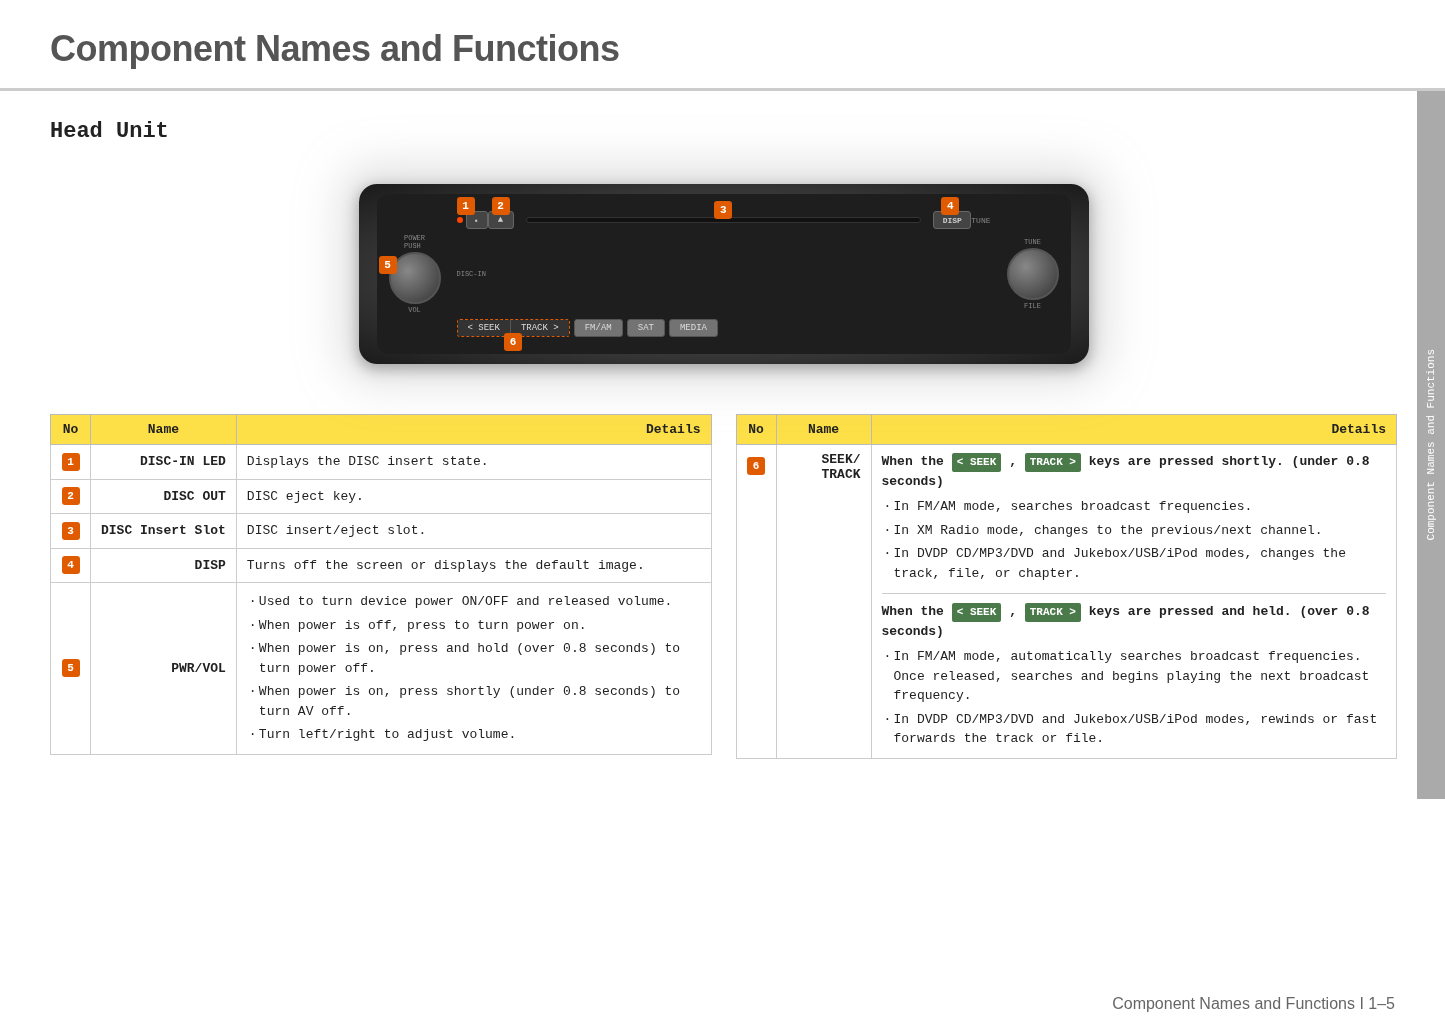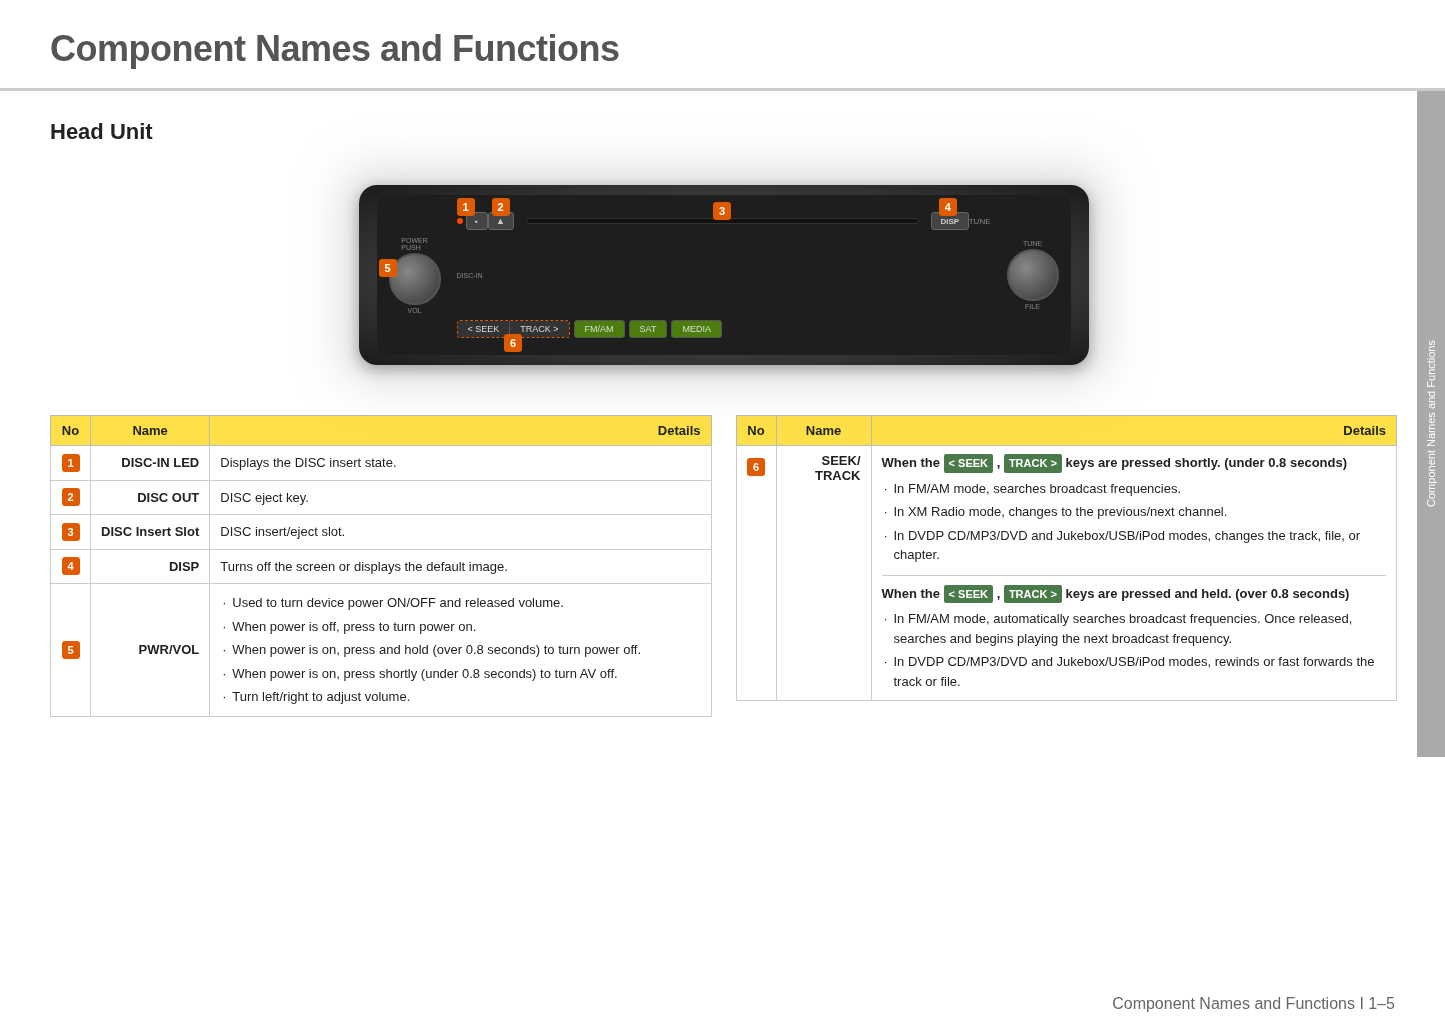--- a/index.html
+++ b/index.html
@@ -23,20 +23,21 @@
       font-size: 36px;
       font-weight: bold;
       color: #555;
       letter-spacing: -0.5px;
     }
 
     
     .main-content {
       display: flex;
       padding: 0 0 0 50px;
+      font-family: Liberation Mono, monospace;
     }
 
     .content-area {
       flex: 1;
       padding-right: 20px;
     }
 
     
     .section-heading {
       font-size: 22px;
@@ -207,21 +208,21 @@
       background: #333;
       color: #ddd;
       font-size: 9px;
       border-right: 1px solid #555;
       white-space: nowrap;
     }
     .nav-btn:last-child { border-right: none; }
 
     .media-btn {
       padding: 3px 10px;
-      background: #4d7c0f;
+      background: #737373;
       color: #ddd;
       font-size: 9px;
       border: 1px solid #555;
       border-radius: 3px;
       white-space: nowrap;
     }
 
     
     .callout {
       position: absolute;

